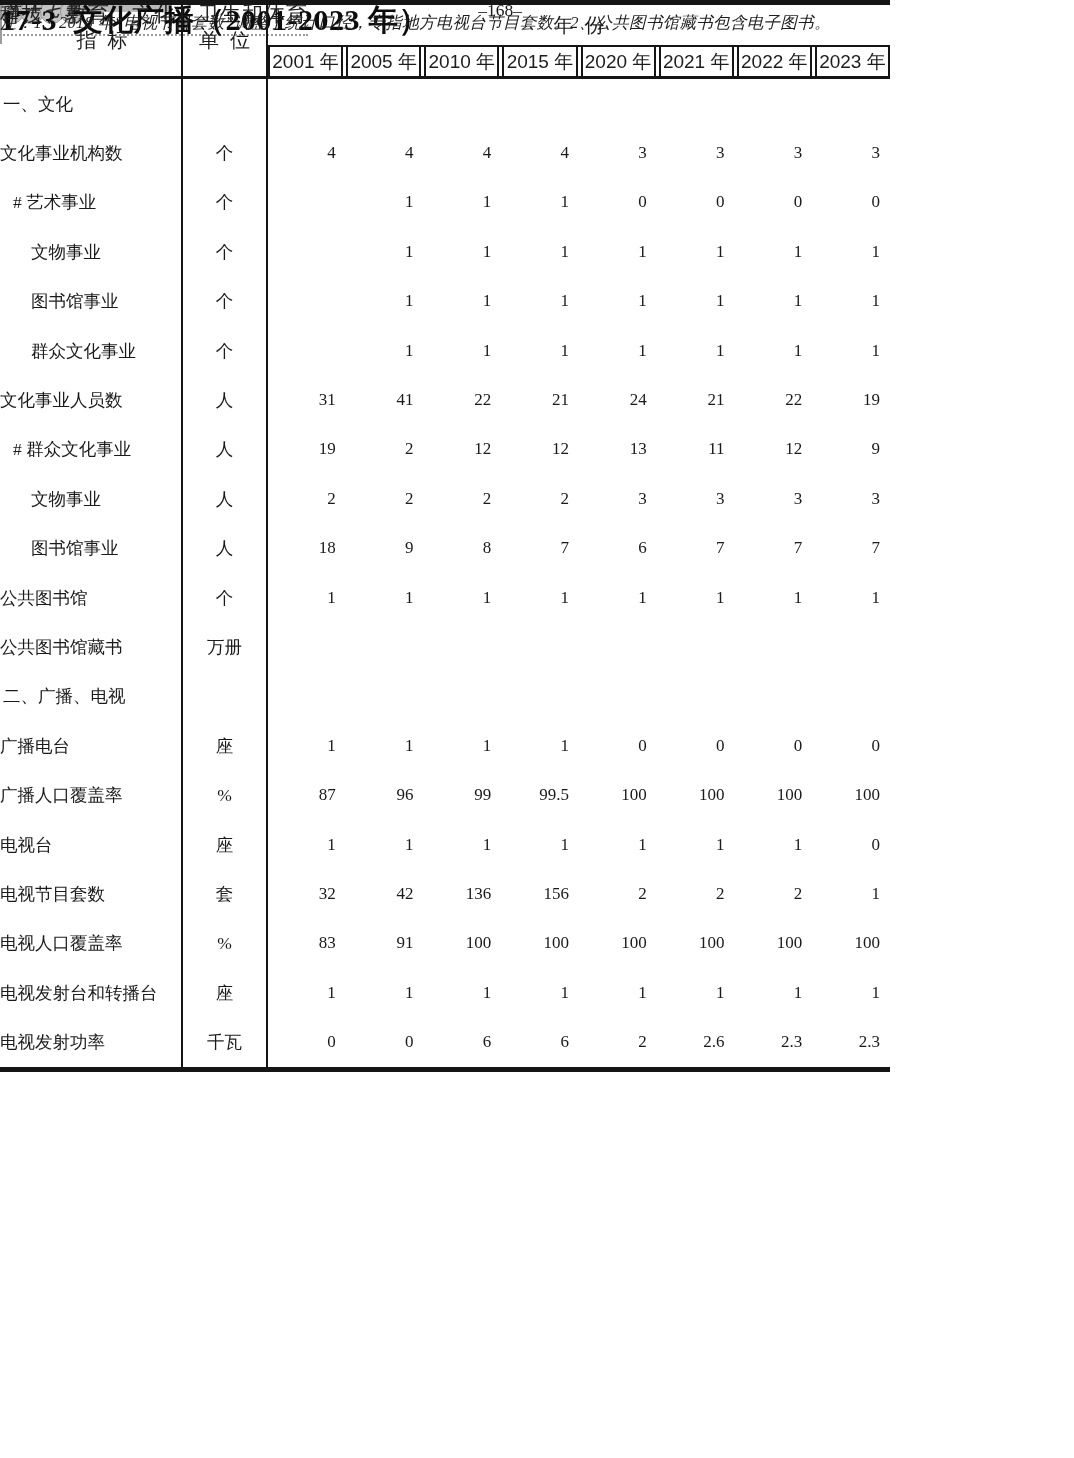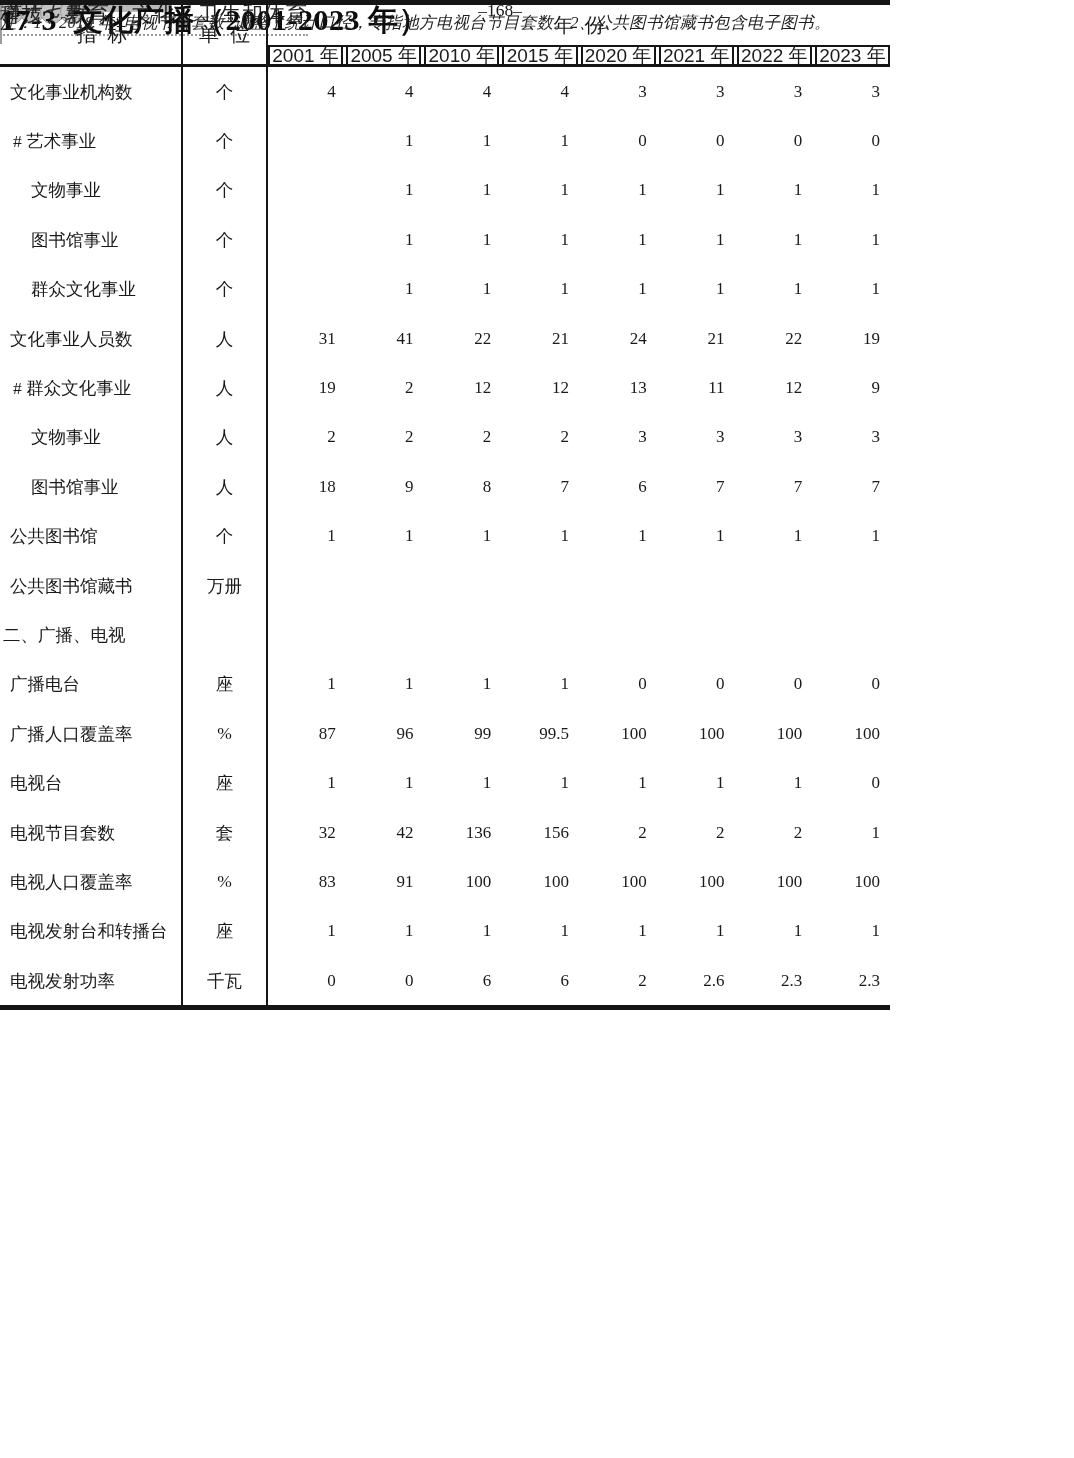--- a/index.html
+++ b/index.html
@@ -74,21 +74,21 @@
   }
   .th-indicator { width: 183px; padding-left: 23px; }
   .th-unit      { width: 85px; }
   .th-years { flex: 1; display: flex; flex-direction: column; }
   .years-title {
     height: 40px;
     display: flex; align-items: center; justify-content: center;
     font-size: 20px; white-space: pre;
     border-bottom: 2px solid #151515;
   }
-  .years-row { display: flex; height: 17px; }
+  .years-row { display: flex; height: 29px; }
   .year-cell {
     flex: 1;
     border-left: 2px solid #151515;
     border-right: 2px solid #151515;
     display: flex; align-items: center; justify-content: center;
     font-size: 19px; color: #1c1c1c; white-space: pre;
     box-sizing: border-box;
   }
   .year-cell + .year-cell { margin-left: 3px; }
   .tbody .trow {
@@ -110,21 +110,21 @@
   }
   .cell-values { flex: 1; display: flex; }
   .cell-value {
     flex: 1;
     display: flex; align-items: center; justify-content: flex-end;
     padding-right: 10px;
     font-size: 17px;
     box-sizing: border-box;
   }
   .ind-0 { padding-left: 3px; }
-  .ind-1 { padding-left: 10px; }
+  .ind-1 { }
   .ind-2 { padding-left: 13px; }
   .ind-3 { padding-left: 31px; }
   
   .table-note {
     position: absolute; left: 95; top: 1322;
     width: 900px;
     font-style: italic;
     font-size: 16.5px; color: #1e1e1e;
     letter-spacing: 0.3px;
     margin-top: 12px;
@@ -162,20 +162,34 @@
           <div class="year-cell">2010 年</div>
           <div class="year-cell">2015 年</div>
           <div class="year-cell">2020 年</div>
           <div class="year-cell">2021 年</div>
           <div class="year-cell">2022 年</div>
           <div class="year-cell">2023 年</div>
         </div>
     </div>
   </div>
   <div class="tbody" id="tbody">
+  <div class="trow">
+    <div class="cell-label ind-0">一、文化</div>
+    <div class="cell-unit"></div>
+    <div class="cell-values">
+          <div class="cell-value"></div>
+          <div class="cell-value"></div>
+          <div class="cell-value"></div>
+          <div class="cell-value"></div>
+          <div class="cell-value"></div>
+          <div class="cell-value"></div>
+          <div class="cell-value"></div>
+          <div class="cell-value"></div>
+        </div>
+  </div>
 
   <div class="trow">
     <div class="cell-label ind-1">文化事业机构数</div>
     <div class="cell-unit">个</div>
     <div class="cell-values">
           <div class="cell-value">4</div>
           <div class="cell-value">4</div>
           <div class="cell-value">4</div>
           <div class="cell-value">4</div>
           <div class="cell-value">3</div>

